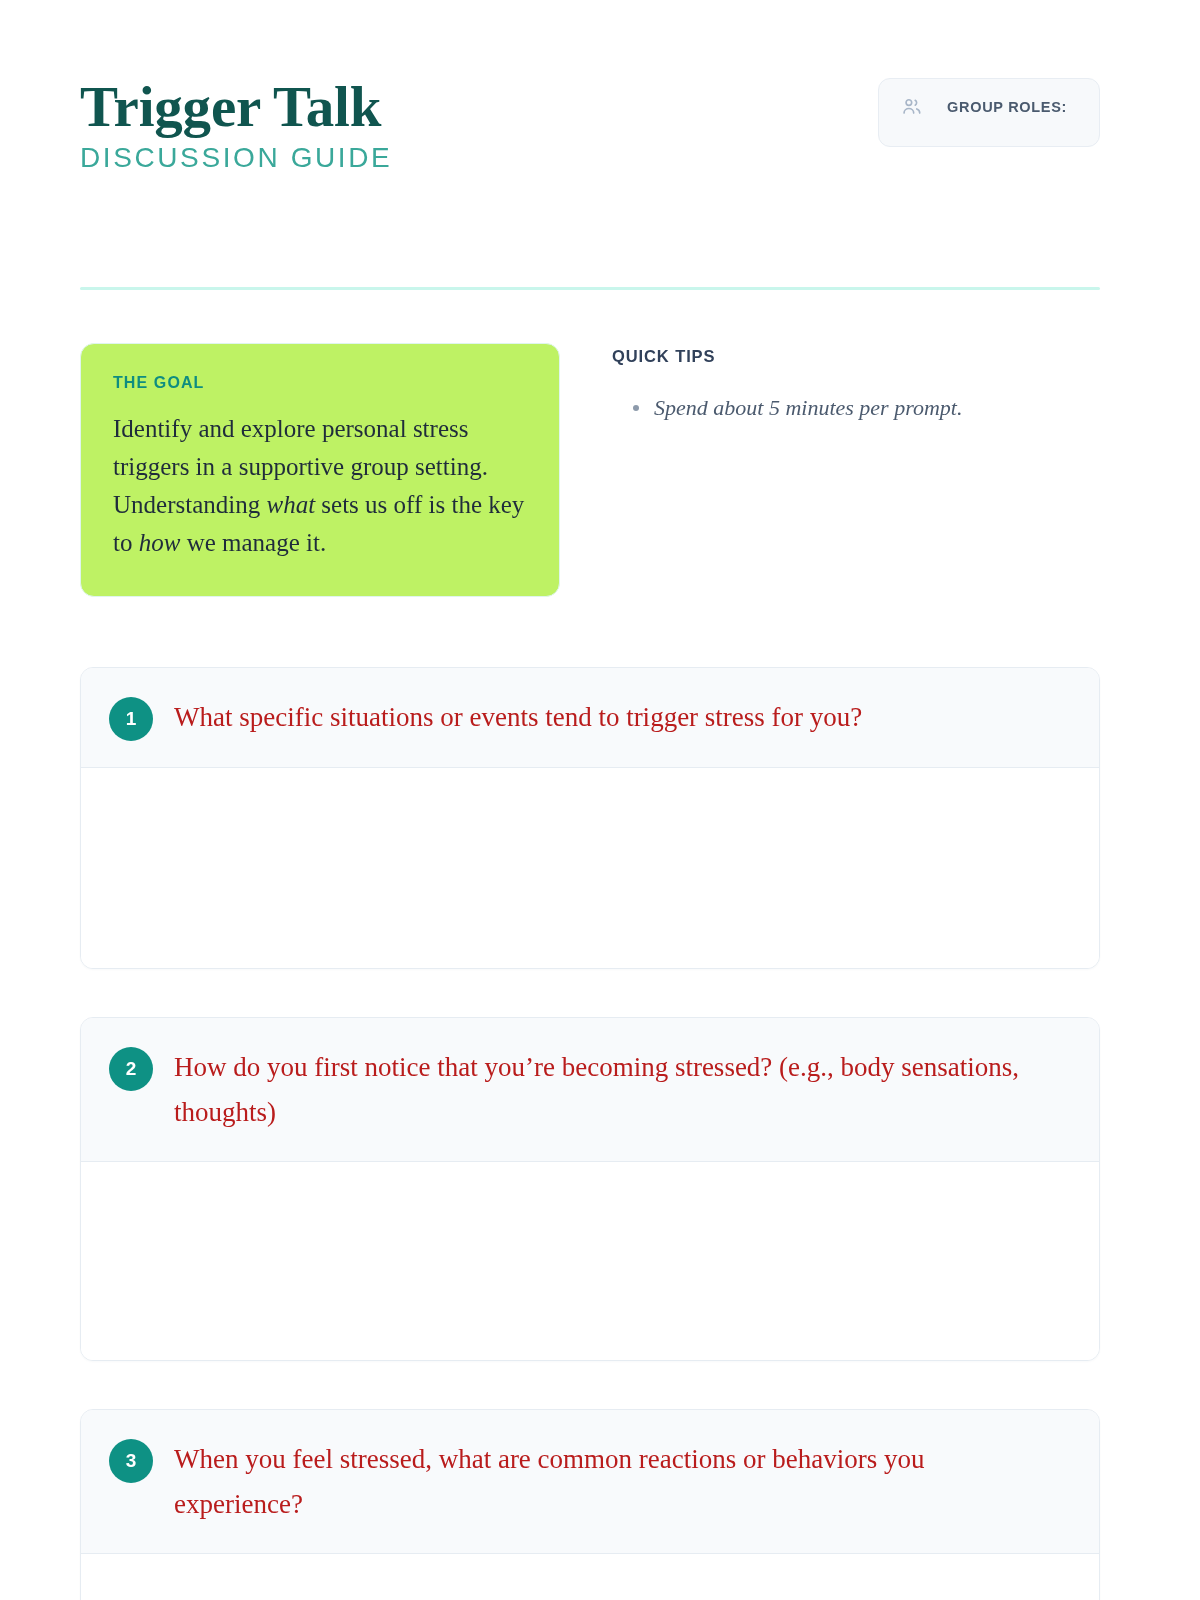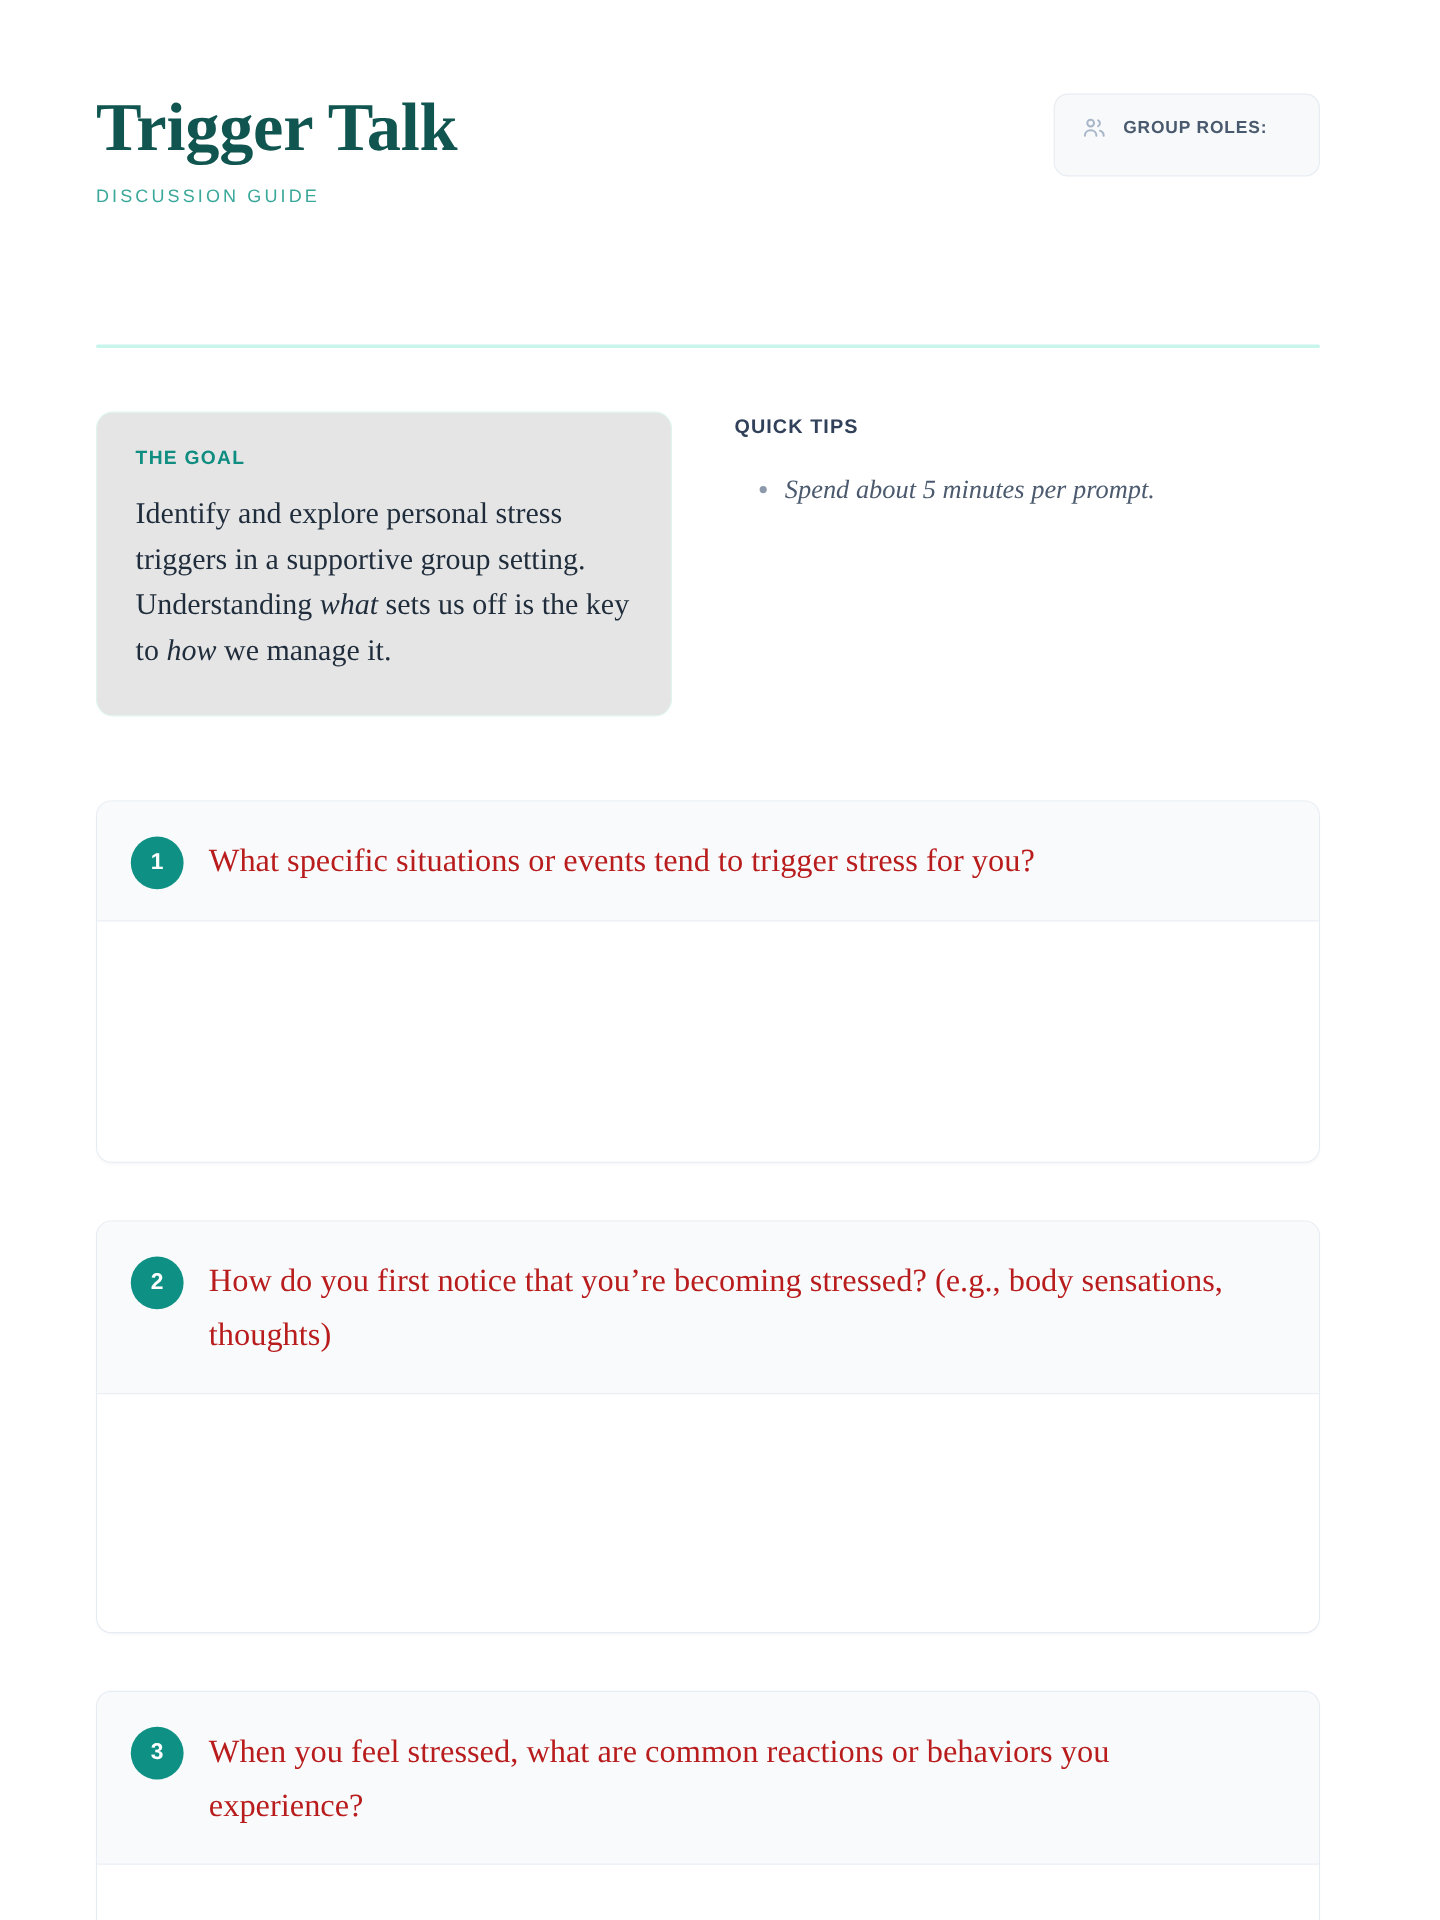--- a/index.html
+++ b/index.html
@@ -36,41 +36,41 @@
   .doc-title {
     font-family: "Liberation Serif", serif;
     font-size: 57px;
     line-height: 1.0;
     font-weight: 700;
     color: #10554f;
     letter-spacing: -0.2px;
   }
 
   .doc-subtitle {
-    margin-top: 20px;
+    margin-top: 7px;
     font-family: "Liberation Sans", sans-serif;
-    font-size: 15px;
+    font-size: 28px;
     font-weight: 400;
     letter-spacing: 2.6px;
     color: #3aa89a;
   }
 
   
   .roles-box {
     width: 222px;
     background: #f7f9fb;
     border: 1px solid #e8edf3;
     border-radius: 12px;
     padding: 17px 20px 20px 22px;
   }
 
   .roles-head {
     display: flex;
     align-items: center;
-    gap: 14px;
+    gap: 25px;
     margin-bottom: 9px;
   }
 
   .roles-head svg { display: block; }
 
   .roles-title {
     font-size: 14.5px;
     font-weight: 700;
     letter-spacing: 0.7px;
     color: #4a5a6e;
@@ -107,21 +107,21 @@
     position: absolute;
     left: 80px;
     top: 343px;
     width: 1020px;
     display: flex;
     gap: 52px;
   }
 
   .goal-box {
     width: 480px;
-    background: #e5e5e5;
+    background: #bef264;
     border: 1px solid #dff5ed;
     border-radius: 14px;
     padding: 30px 32px 34px 32px;
   }
 
   .goal-label {
     font-size: 16px;
     font-weight: 700;
     letter-spacing: 1.1px;
     color: #0f8d80;

